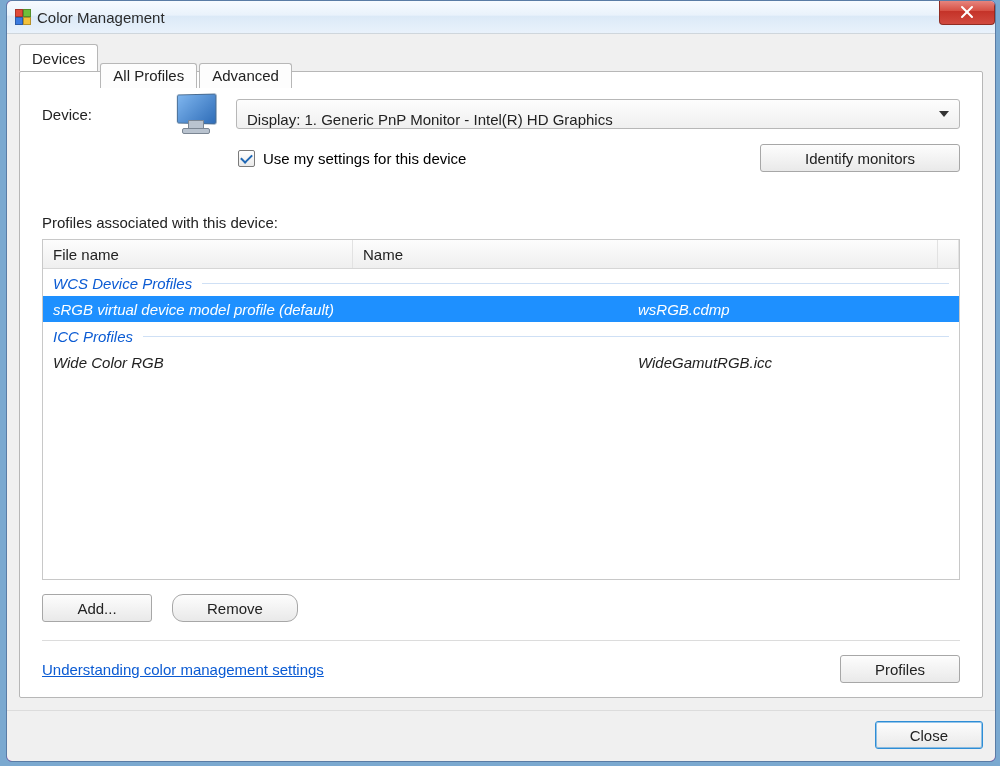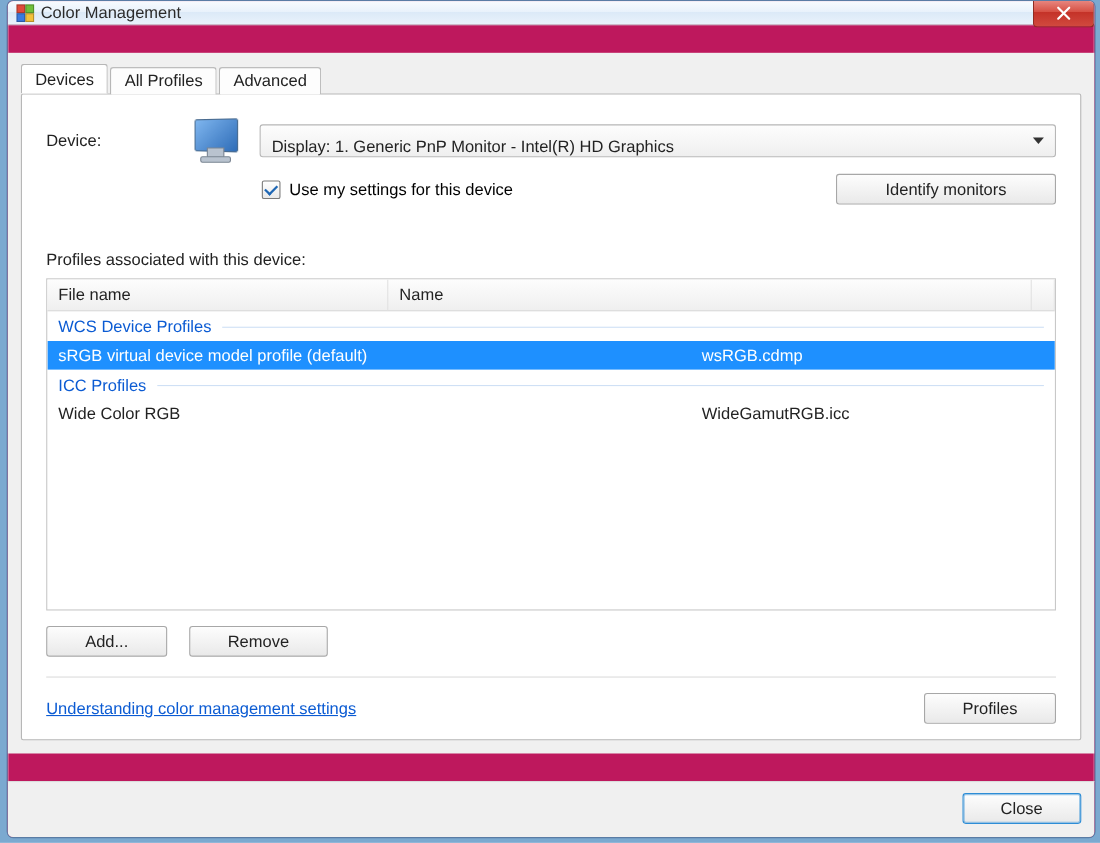--- a/index.html
+++ b/index.html
@@ -11,28 +11,27 @@
     font-size: 15px;
     background: #7ba9d0;
     overflow: hidden;
   }
   .window {
     position: absolute;
     left: 6px;
     top: 0;
     width: 988px;
     height: 760px;
-    background: #be185d;
+    background: #a21caf;
     border: 1px solid #5a7ca5;
     border-radius: 6px;
     box-shadow: 0 0 0 1px rgba(255,255,255,.35) inset;
     display: flex;
     flex-direction: column;
     overflow: hidden;
-    gap: 25px;
   }
 
   
   .titlebar {
     height: 32px;
     background: linear-gradient(to bottom, #f7fbff 0%, #e9f2fb 45%, #dbe9f7 46%, #e9f2fb 100%);
     border-bottom: 1px solid #cfd6dc;
     display: flex;
     align-items: center;
     padding: 0 0 0 8px;
@@ -92,21 +91,21 @@
     background: #fdfdfd;
     border: 1px solid #b7b7b7;
     border-bottom: none;
     border-top-left-radius: 3px;
     border-top-right-radius: 3px;
     padding: 3px 12px 4px 12px;
     margin-right: 2px;
     font-size: 15px;
     color: #222;
     position: relative;
-    top: 1px;
+    top: 17px;
     cursor: default;
   }
   .tab.active {
     background: #ffffff;
     border-color: #b7b7b7;
     padding-top: 5px;
     top: 0;
     z-index: 3;
   }
   .tabpanel {
@@ -258,21 +257,21 @@
     border-right: 1px solid #e2e2e2;
     height: 100%;
     display:flex;
     align-items:center;
     box-sizing:border-box;
   }
   .col-name { flex: 0 0 585px; }
   .col-file { flex: 1; }
   .col-pad { flex: 0 0 18px; border-right:none; }
 
-  .lv-body { flex:1; overflow:auto; }
+  .lv-body { flex:1; overflow:auto;font-style:italic; }
   .group {
     color: #0b5bd3;
     font-size: 15px;
     padding: 6px 10px 4px 10px;
     display:flex;
     align-items:center;
   }
   .group .gline {
     flex:1;
     height:1px;
@@ -293,21 +292,21 @@
   .row .c1 { flex:0 0 585px; padding-left:10px; box-sizing:border-box; white-space:nowrap; overflow:hidden; text-overflow:ellipsis; }
   .row .c2 { flex:1; padding-left:10px; box-sizing:border-box; }
 
   
   .list-buttons {
     display:flex;
     align-items:center;
     margin-top:14px;
   }
   .list-buttons .btn { min-width:110px; }
-  .list-buttons .btn + .btn { margin-left:20px; }
+  .list-buttons .btn + .btn { margin-left:20px;border-radius:11px; }
   .list-buttons .spacer { flex:1; }
 
   .hr {
     height:1px;
     background:#dcdcdc;
     margin:18px 0 14px 0;
   }
 
   .footer-row {
     display:flex;

